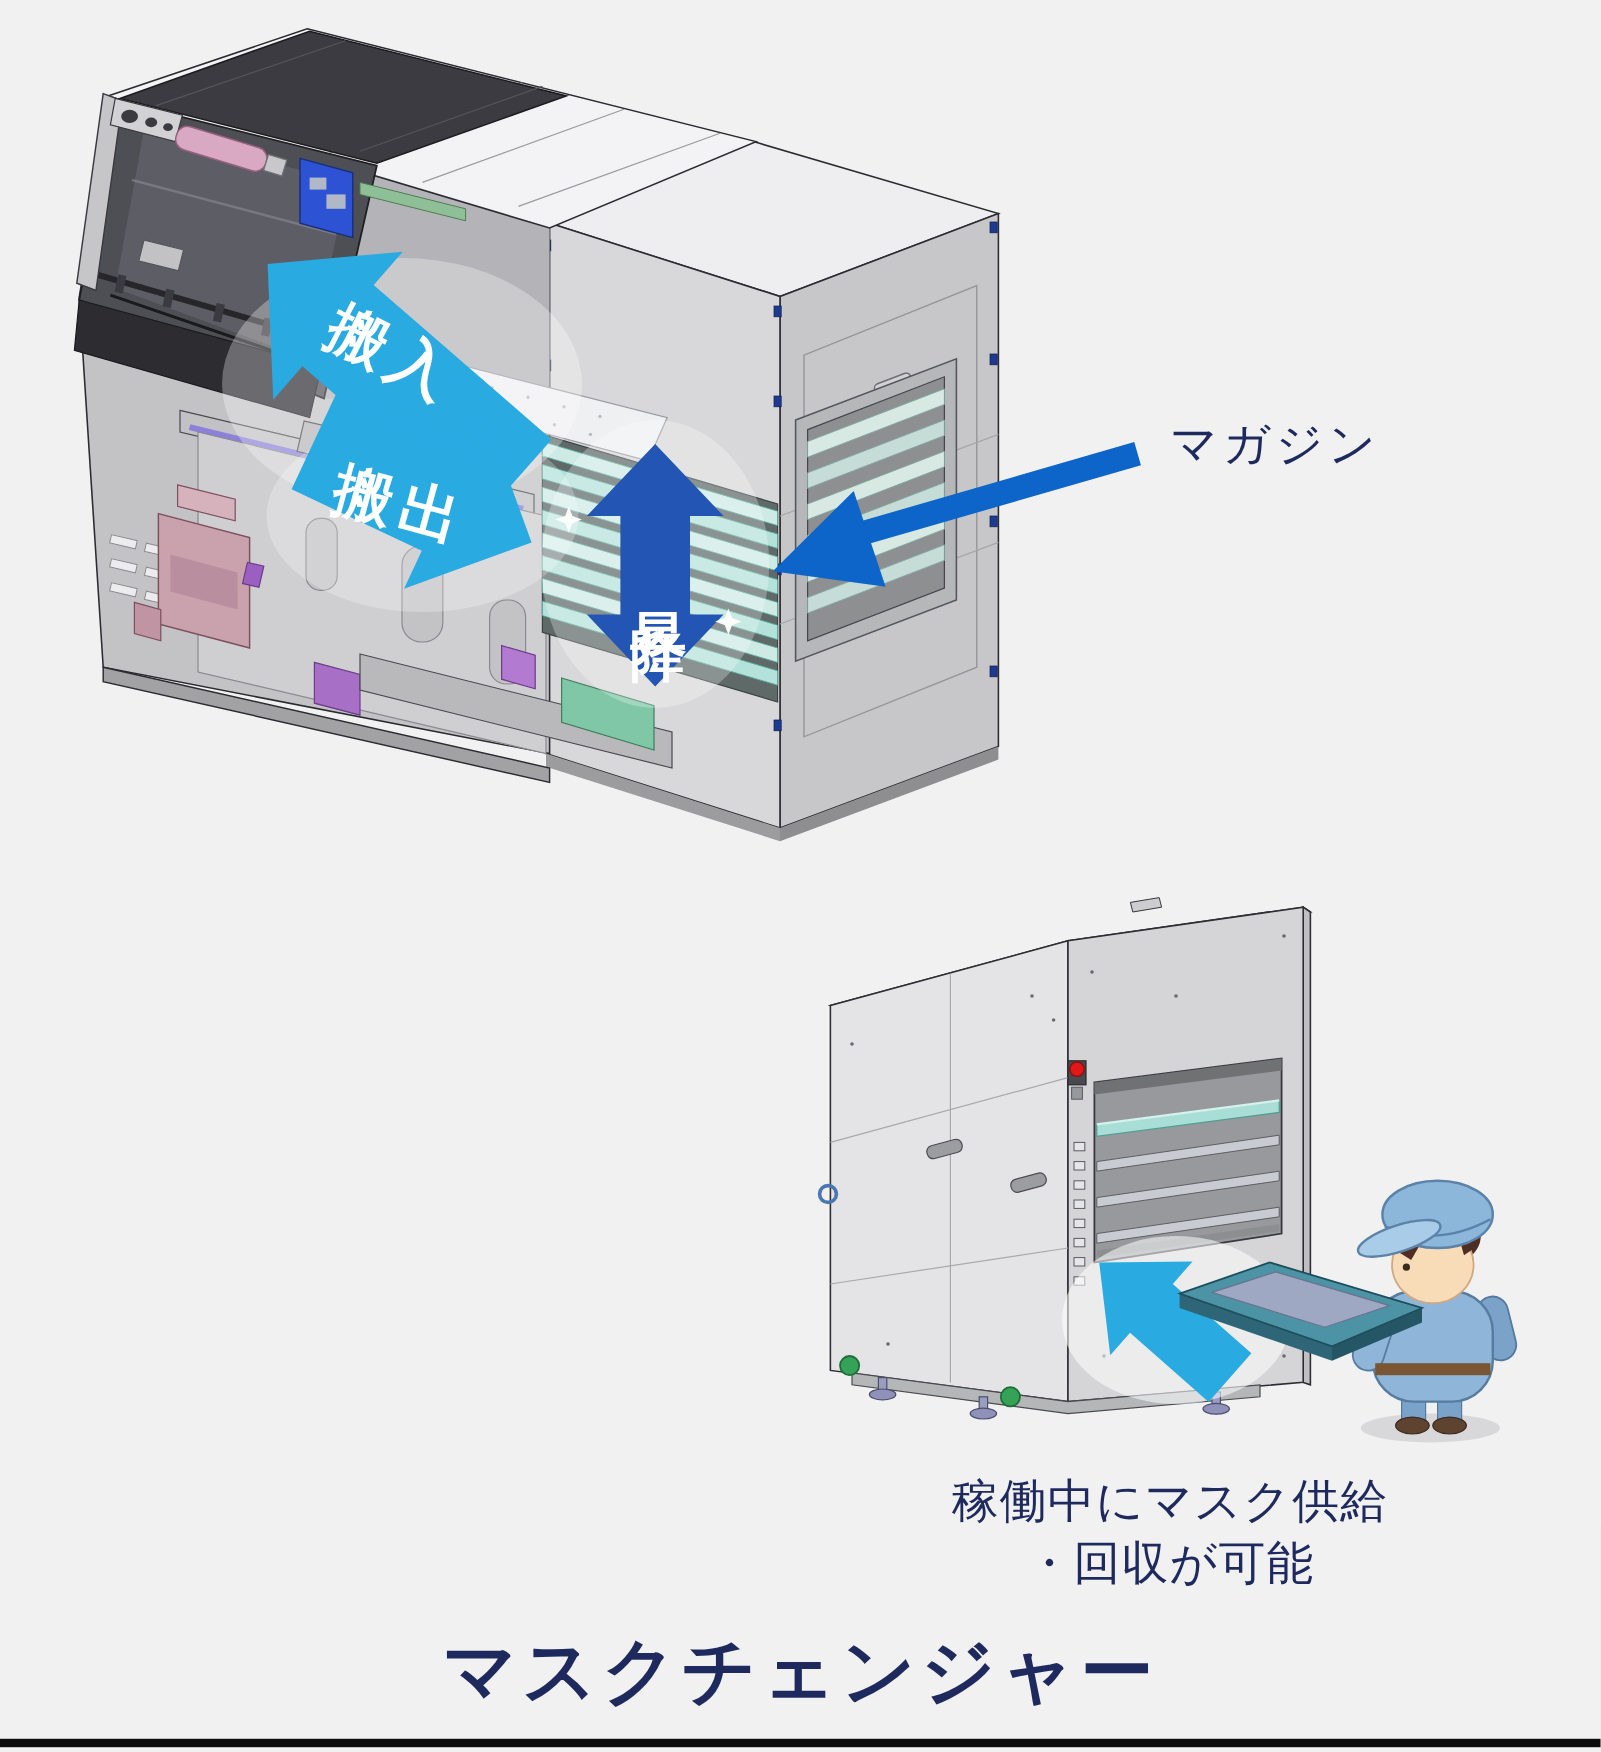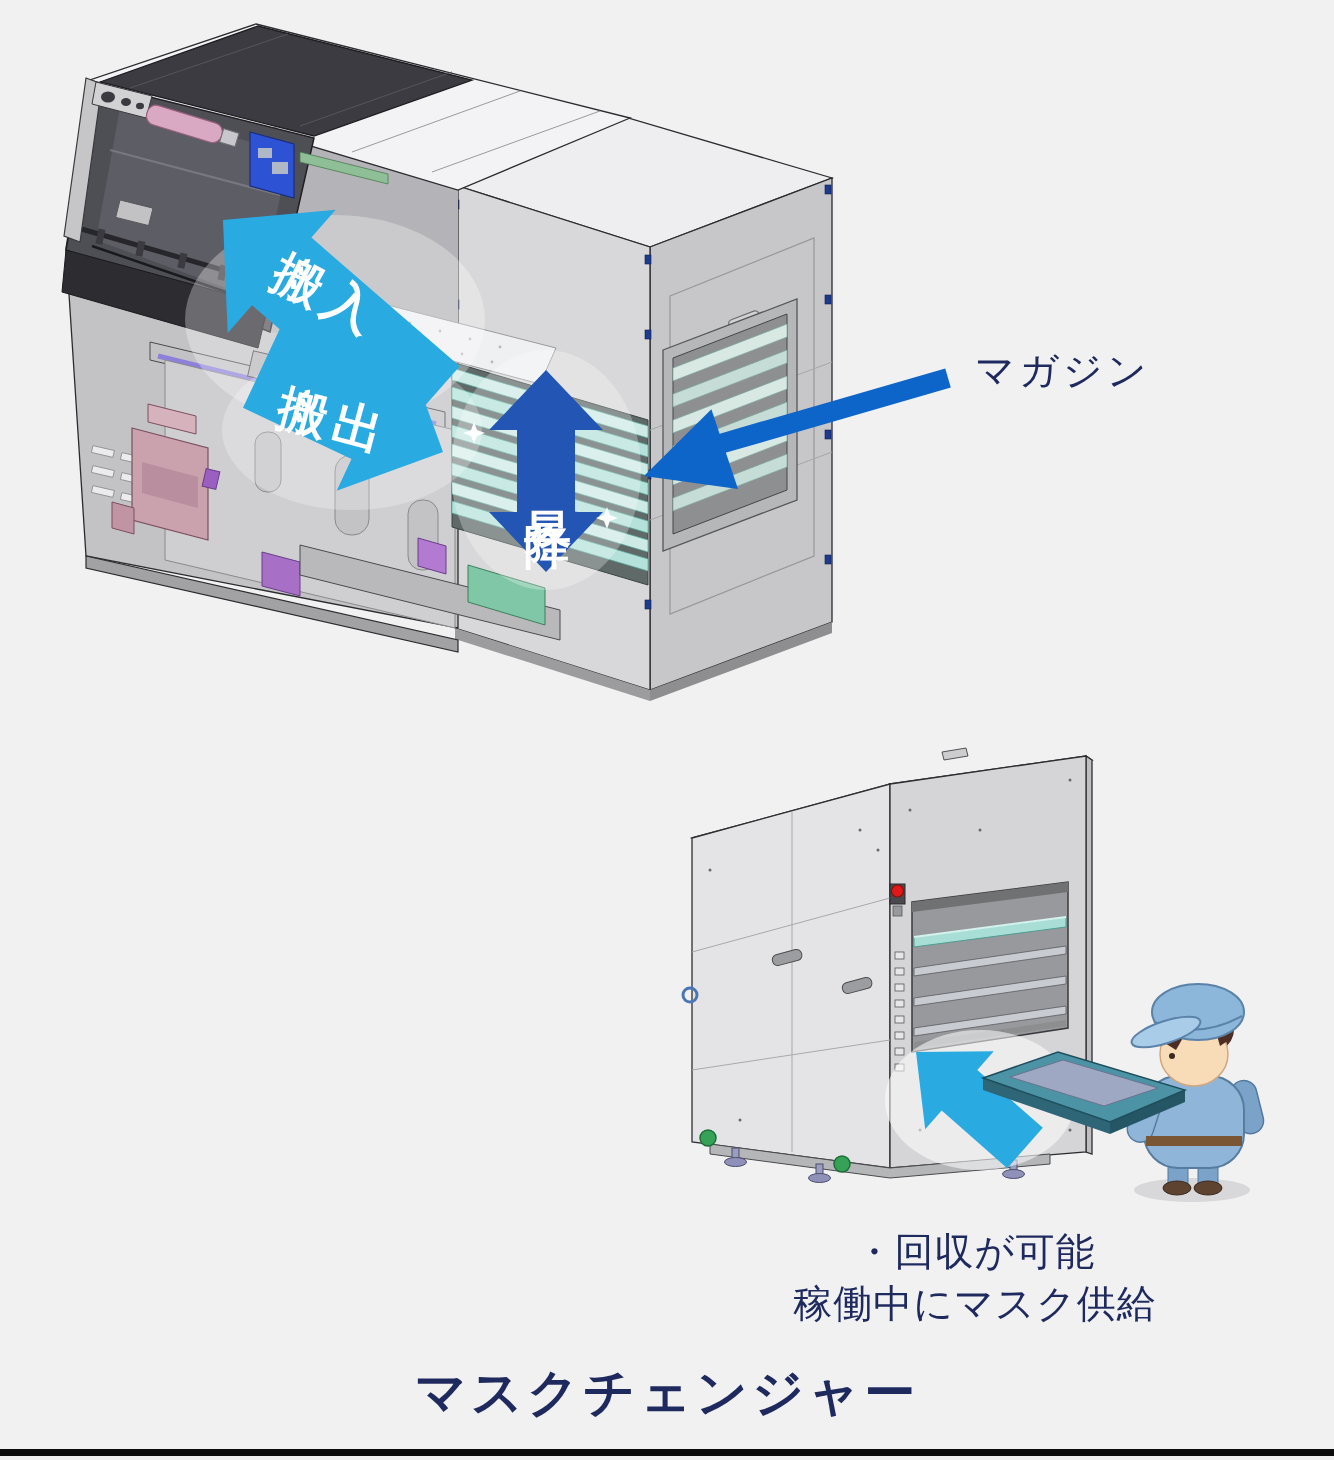--- a/index.html
+++ b/index.html
@@ -31,21 +31,21 @@
     position:absolute;left:975px;top:348px;font-size:39px;line-height:46px;
     letter-spacing:4px;color:#1e2a5e;font-weight:400;white-space:nowrap;
   }
   .caption{
     position:absolute;left:705px;top:1226px;width:540px;text-align:center;
     font-size:39px;line-height:52px;color:#1e2a5e;font-weight:500;
     letter-spacing:1px;
   }
   .page-title{
     position:absolute;left:0;top:1364px;width:1334px;text-align:center;
-    font-size:51px;line-height:58px;font-weight:700;color:#1e2a5e;
+    font-size:61px;line-height:58px;font-weight:700;color:#1e2a5e;
     letter-spacing:4px;
   }
   .bottom-rule{
     position:absolute;left:0;top:1449px;width:1334px;height:7px;
     background:#0c0c0c;
   }
 </style>
 </head>
 <body>
 
@@ -359,20 +359,20 @@
       <g>
         <polygon points="303,338 430,382 430,394 303,350" fill="#2e6677"></polygon>
         <polygon points="430,382 505,350 505,362 430,394" fill="#255666"></polygon>
         <polygon points="303,338 378,312 505,350 430,382" fill="#4b93a5" stroke="#1e4e5c" stroke-width="1.5"></polygon>
         <polygon points="330,337 383,320 478,348 424,366" fill="#9fa8c2" stroke="#6a7390" stroke-width="1"></polygon>
       </g>
     </svg>
   </div>
 
   <div class="caption">
+    <div>稼働中にマスク供給</div>
     <div>・回収が可能</div>
-    <div>稼働中にマスク供給</div>
   </div>
 
   <div class="page-title">マスクチェンジャー</div>
 
   <div class="bottom-rule"></div>
 </div>
 
 </body></html>

